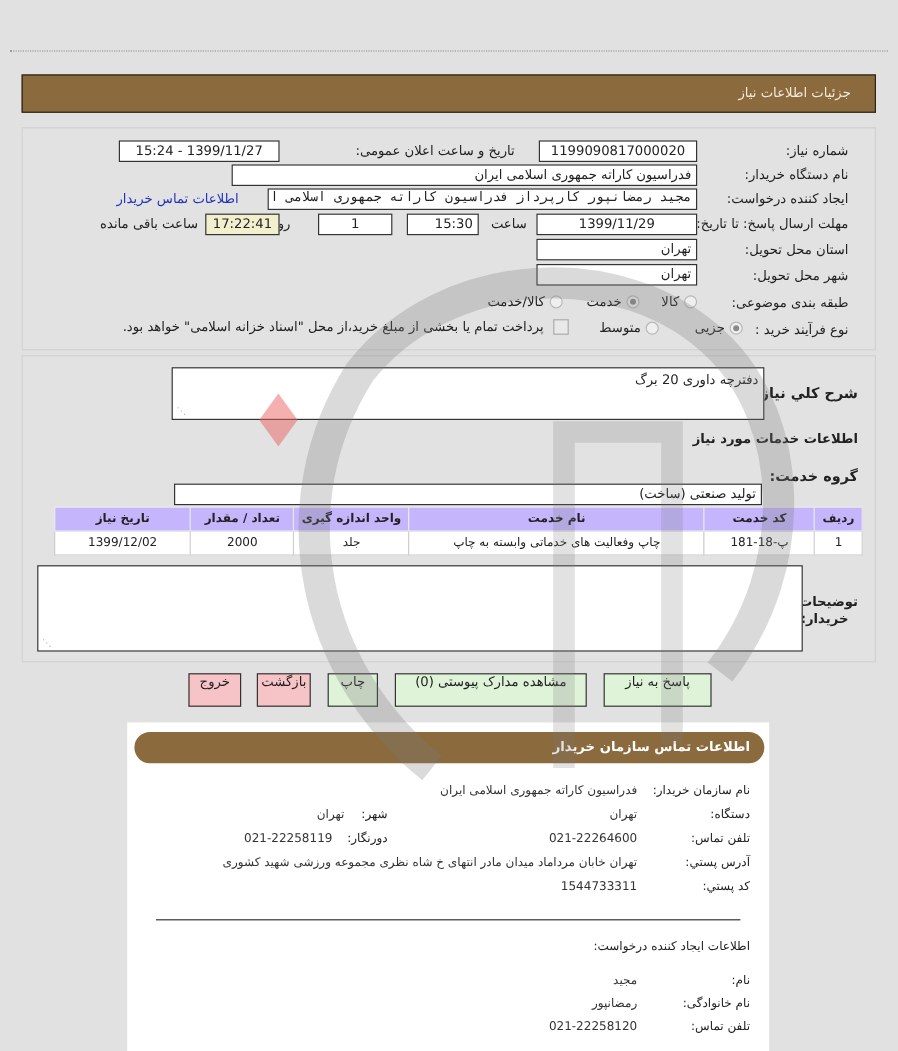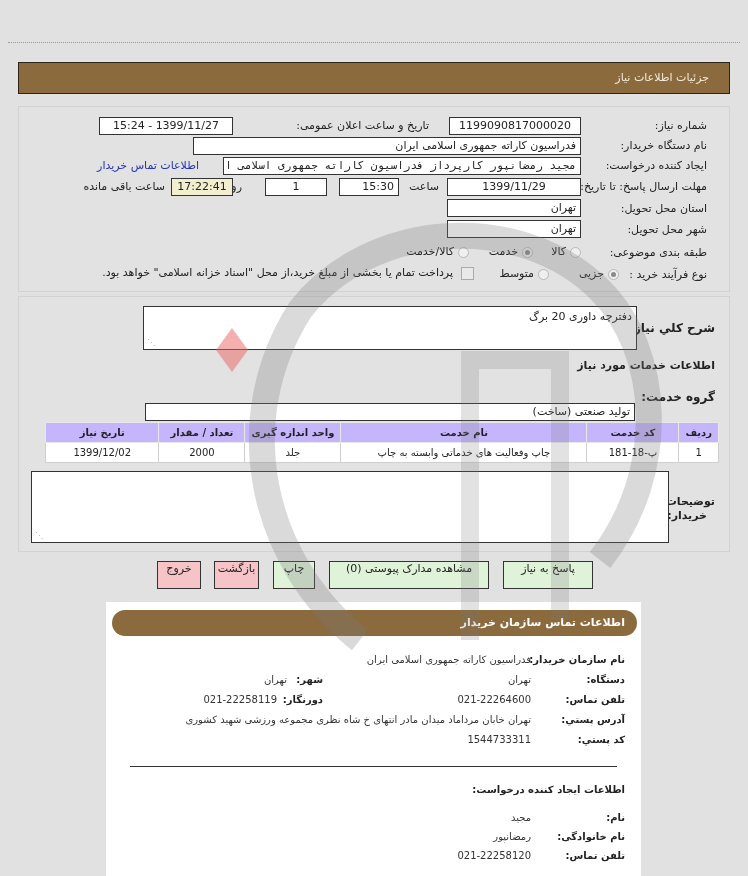--- a/index.html
+++ b/index.html
@@ -80,21 +80,21 @@
   .btn.pink { background: #f6c3c6; }
 
   .card {
     position: absolute; left: 106px; top: 602px; width: 535px; height: 274px; background: #fff;
   }
   .card-head {
     position: absolute; left: 6px; right: 4px; top: 8px; height: 26px;
     background: #8b6b3e; color: #fff; font-weight: bold; font-size: 11px;
     line-height: 26px; padding-right: 12px; border-radius: 13px;
   }
-  .ck { position: absolute; font-weight: bold; font-size: 10px; white-space: nowrap; }
+  .ck { position: absolute; font-weight: normal; font-size: 10px; white-space: nowrap; }
   .cv { position: absolute; font-size: 10px; color: #333; white-space: nowrap; }
   .card-hr { position: absolute; left: 24px; right: 24px; top: 164px; border-top: 1px solid #333; }
 
   .watermark { position: absolute; pointer-events: none; }
 </style>
 </head>
 <body>
 
 <div class="dotted-line"></div>
 

